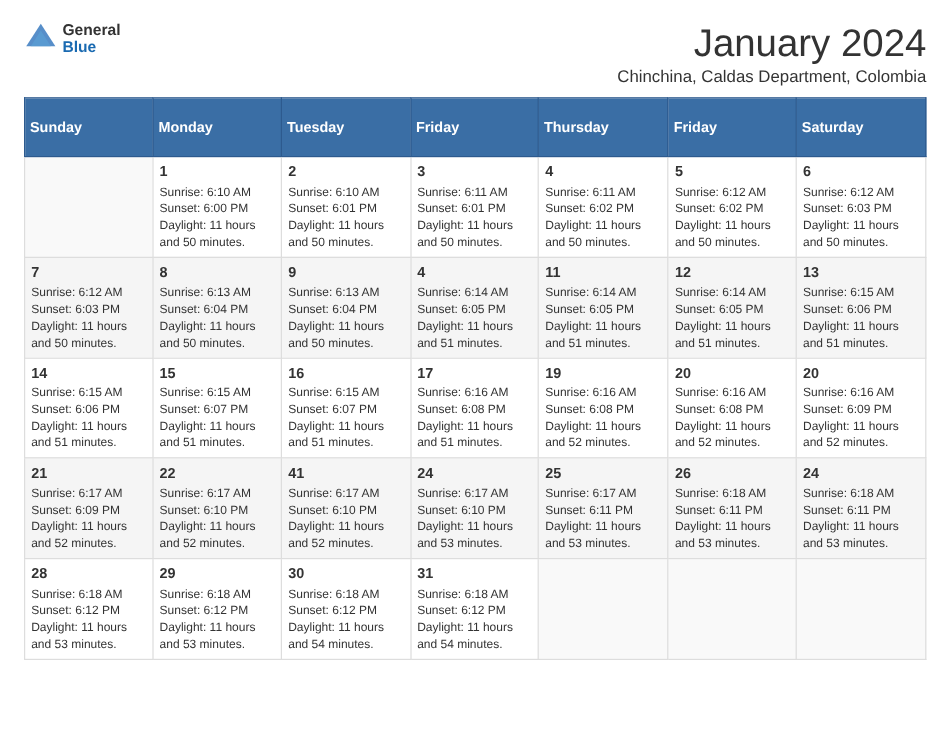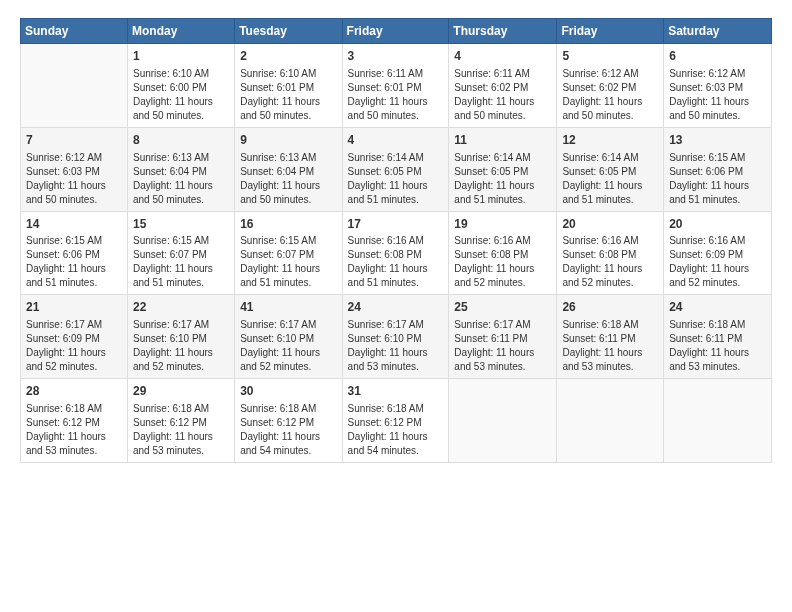--- a/index.html
+++ b/index.html
@@ -52,21 +52,21 @@
       color: #333;
     }
     .calendar {
       width: 100%;
       border-collapse: collapse;
       font-size: 10.5px;
     }
     .calendar thead tr th {
       background: #3a6ea5;
       color: #fff;
-      padding: 5px 4px;
+      padding: 17px 4px;
       text-align: left;
       font-size: 12px;
       font-weight: bold;
       border: 1px solid #2d5a8e;
     }
     .calendar tbody tr {
       border-bottom: 1px solid #ccc;
     }
     .calendar tbody tr td {
       vertical-align: top;
@@ -94,20 +94,36 @@
       background: #f5f5f5;
     }
     .calendar tbody tr td {
       background: inherit;
     }
   </style>
 </head>
 <body>
 
 <div class="page">
+  <div class="header">
+    <div class="logo">
+      <svg class="logo-icon" viewBox="0 0 30 30" xmlns="http://www.w3.org/2000/svg">
+        <polygon points="15,2 28,22 2,22" fill="#3a7abf" opacity="0.85"></polygon>
+        <polygon points="15,8 24,22 6,22" fill="#5a9fd4" opacity="0.7"></polygon>
+      </svg>
+      <div class="logo-text">
+        <span class="general">General</span>
+        <span class="blue">Blue</span>
+      </div>
+    </div>
+    <div class="title-block">
+      <div class="month-title">January 2024</div>
+      <div class="location">Chinchina, Caldas Department, Colombia</div>
+    </div>
+  </div>
 
   <table class="calendar">
     <thead>
       <tr>
       <th>Sunday</th>
           <th>Monday</th>
           <th>Tuesday</th>
           <th>Friday</th>
           <th>Thursday</th>
           <th>Friday</th>

